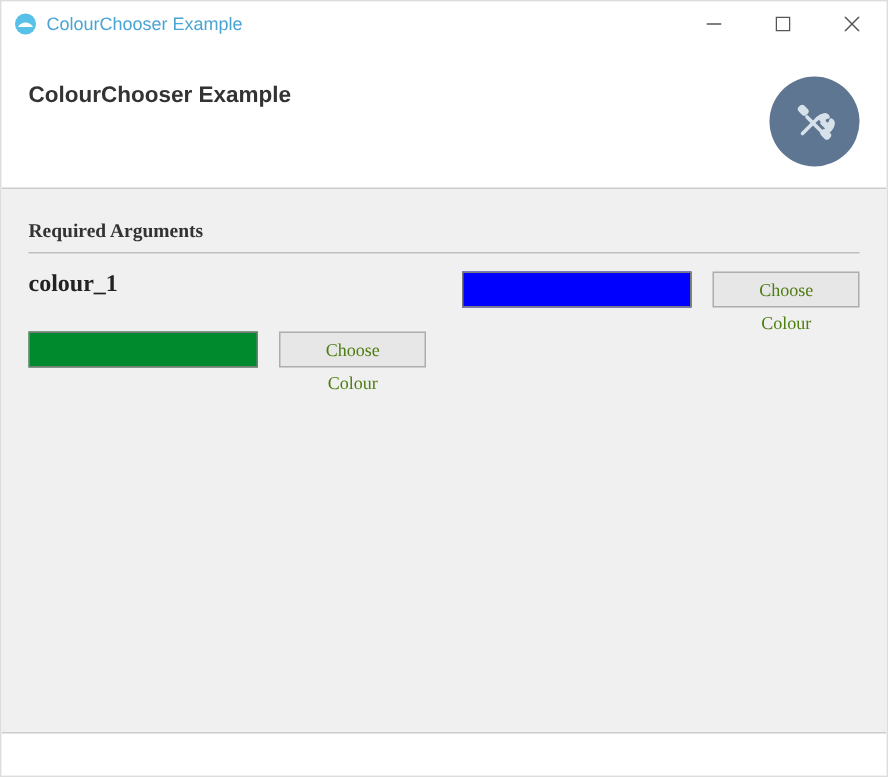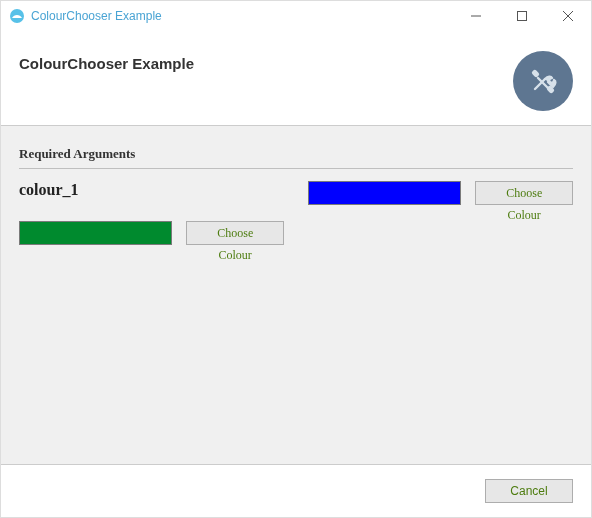--- a/index.html
+++ b/index.html
@@ -191,14 +191,13 @@
       <div class="picker-row">
         <div class="swatch" style="background:#0000FF"></div>
         <button class="btn">Choose Colour</button>
       </div>
     </div>
 
   </div>
 </div>
 
 <div class="footer">
-  <button class="btn">Cancel</button>
 </div>
 
 </body></html>

